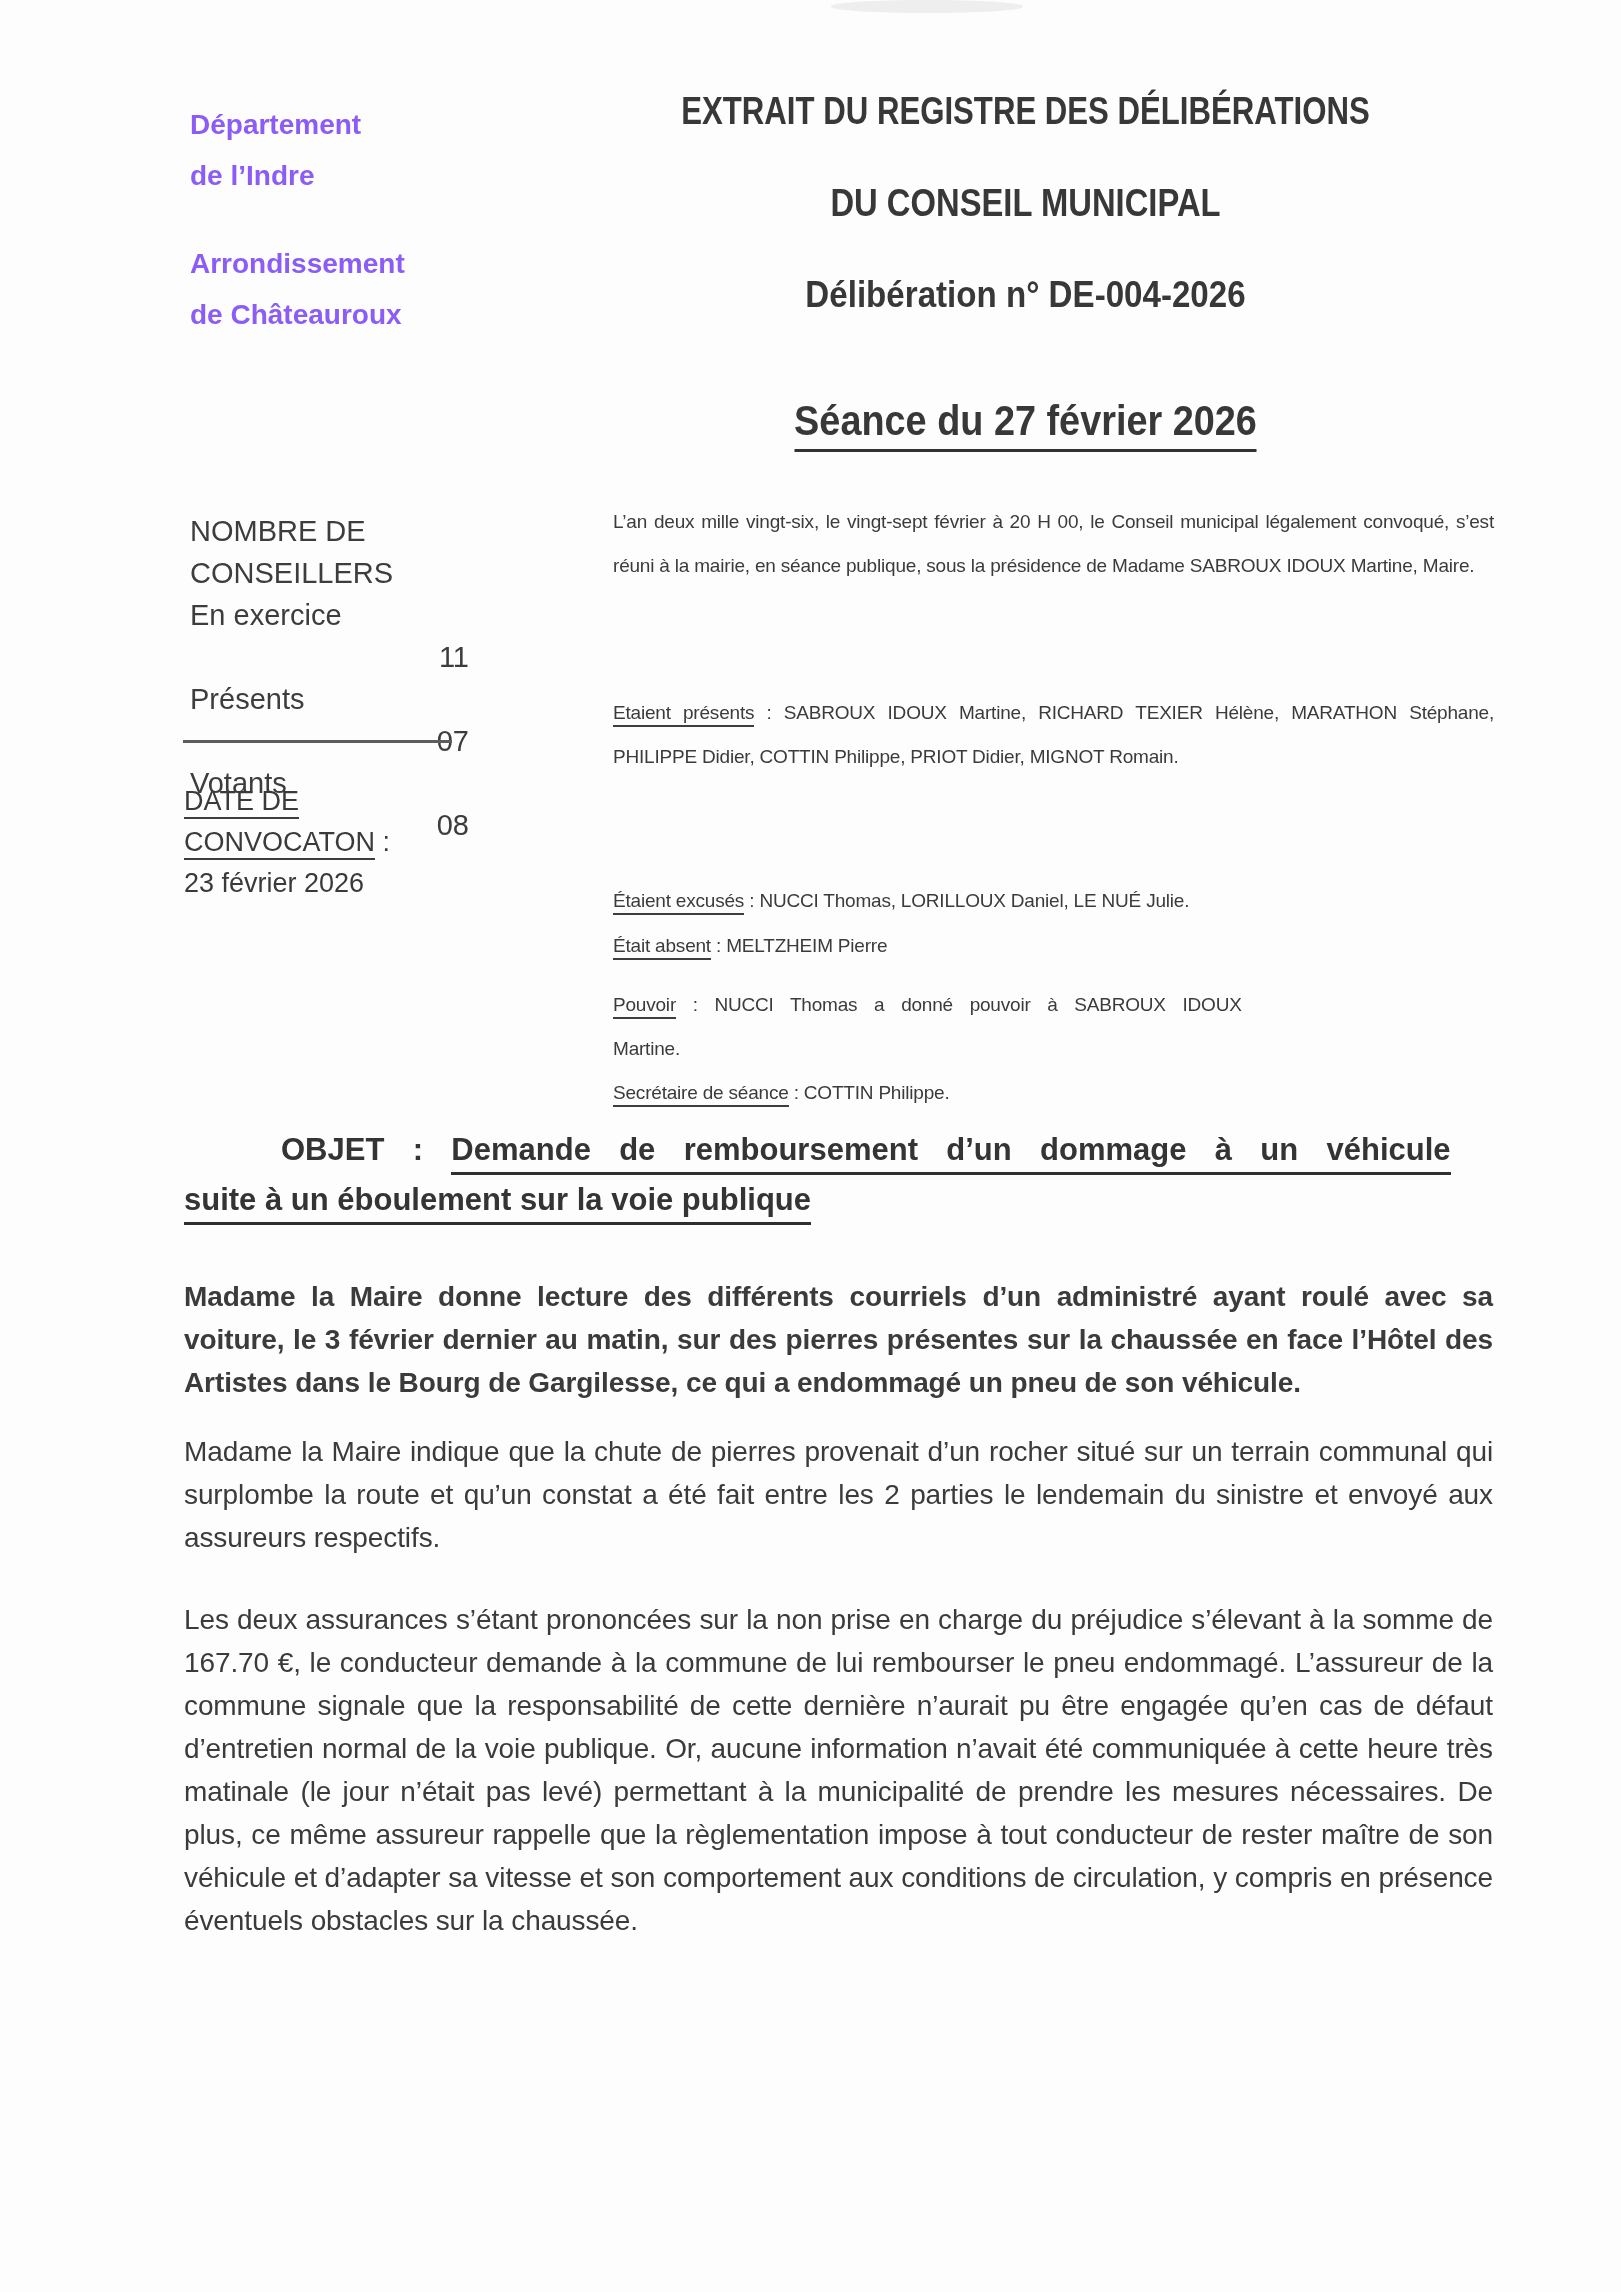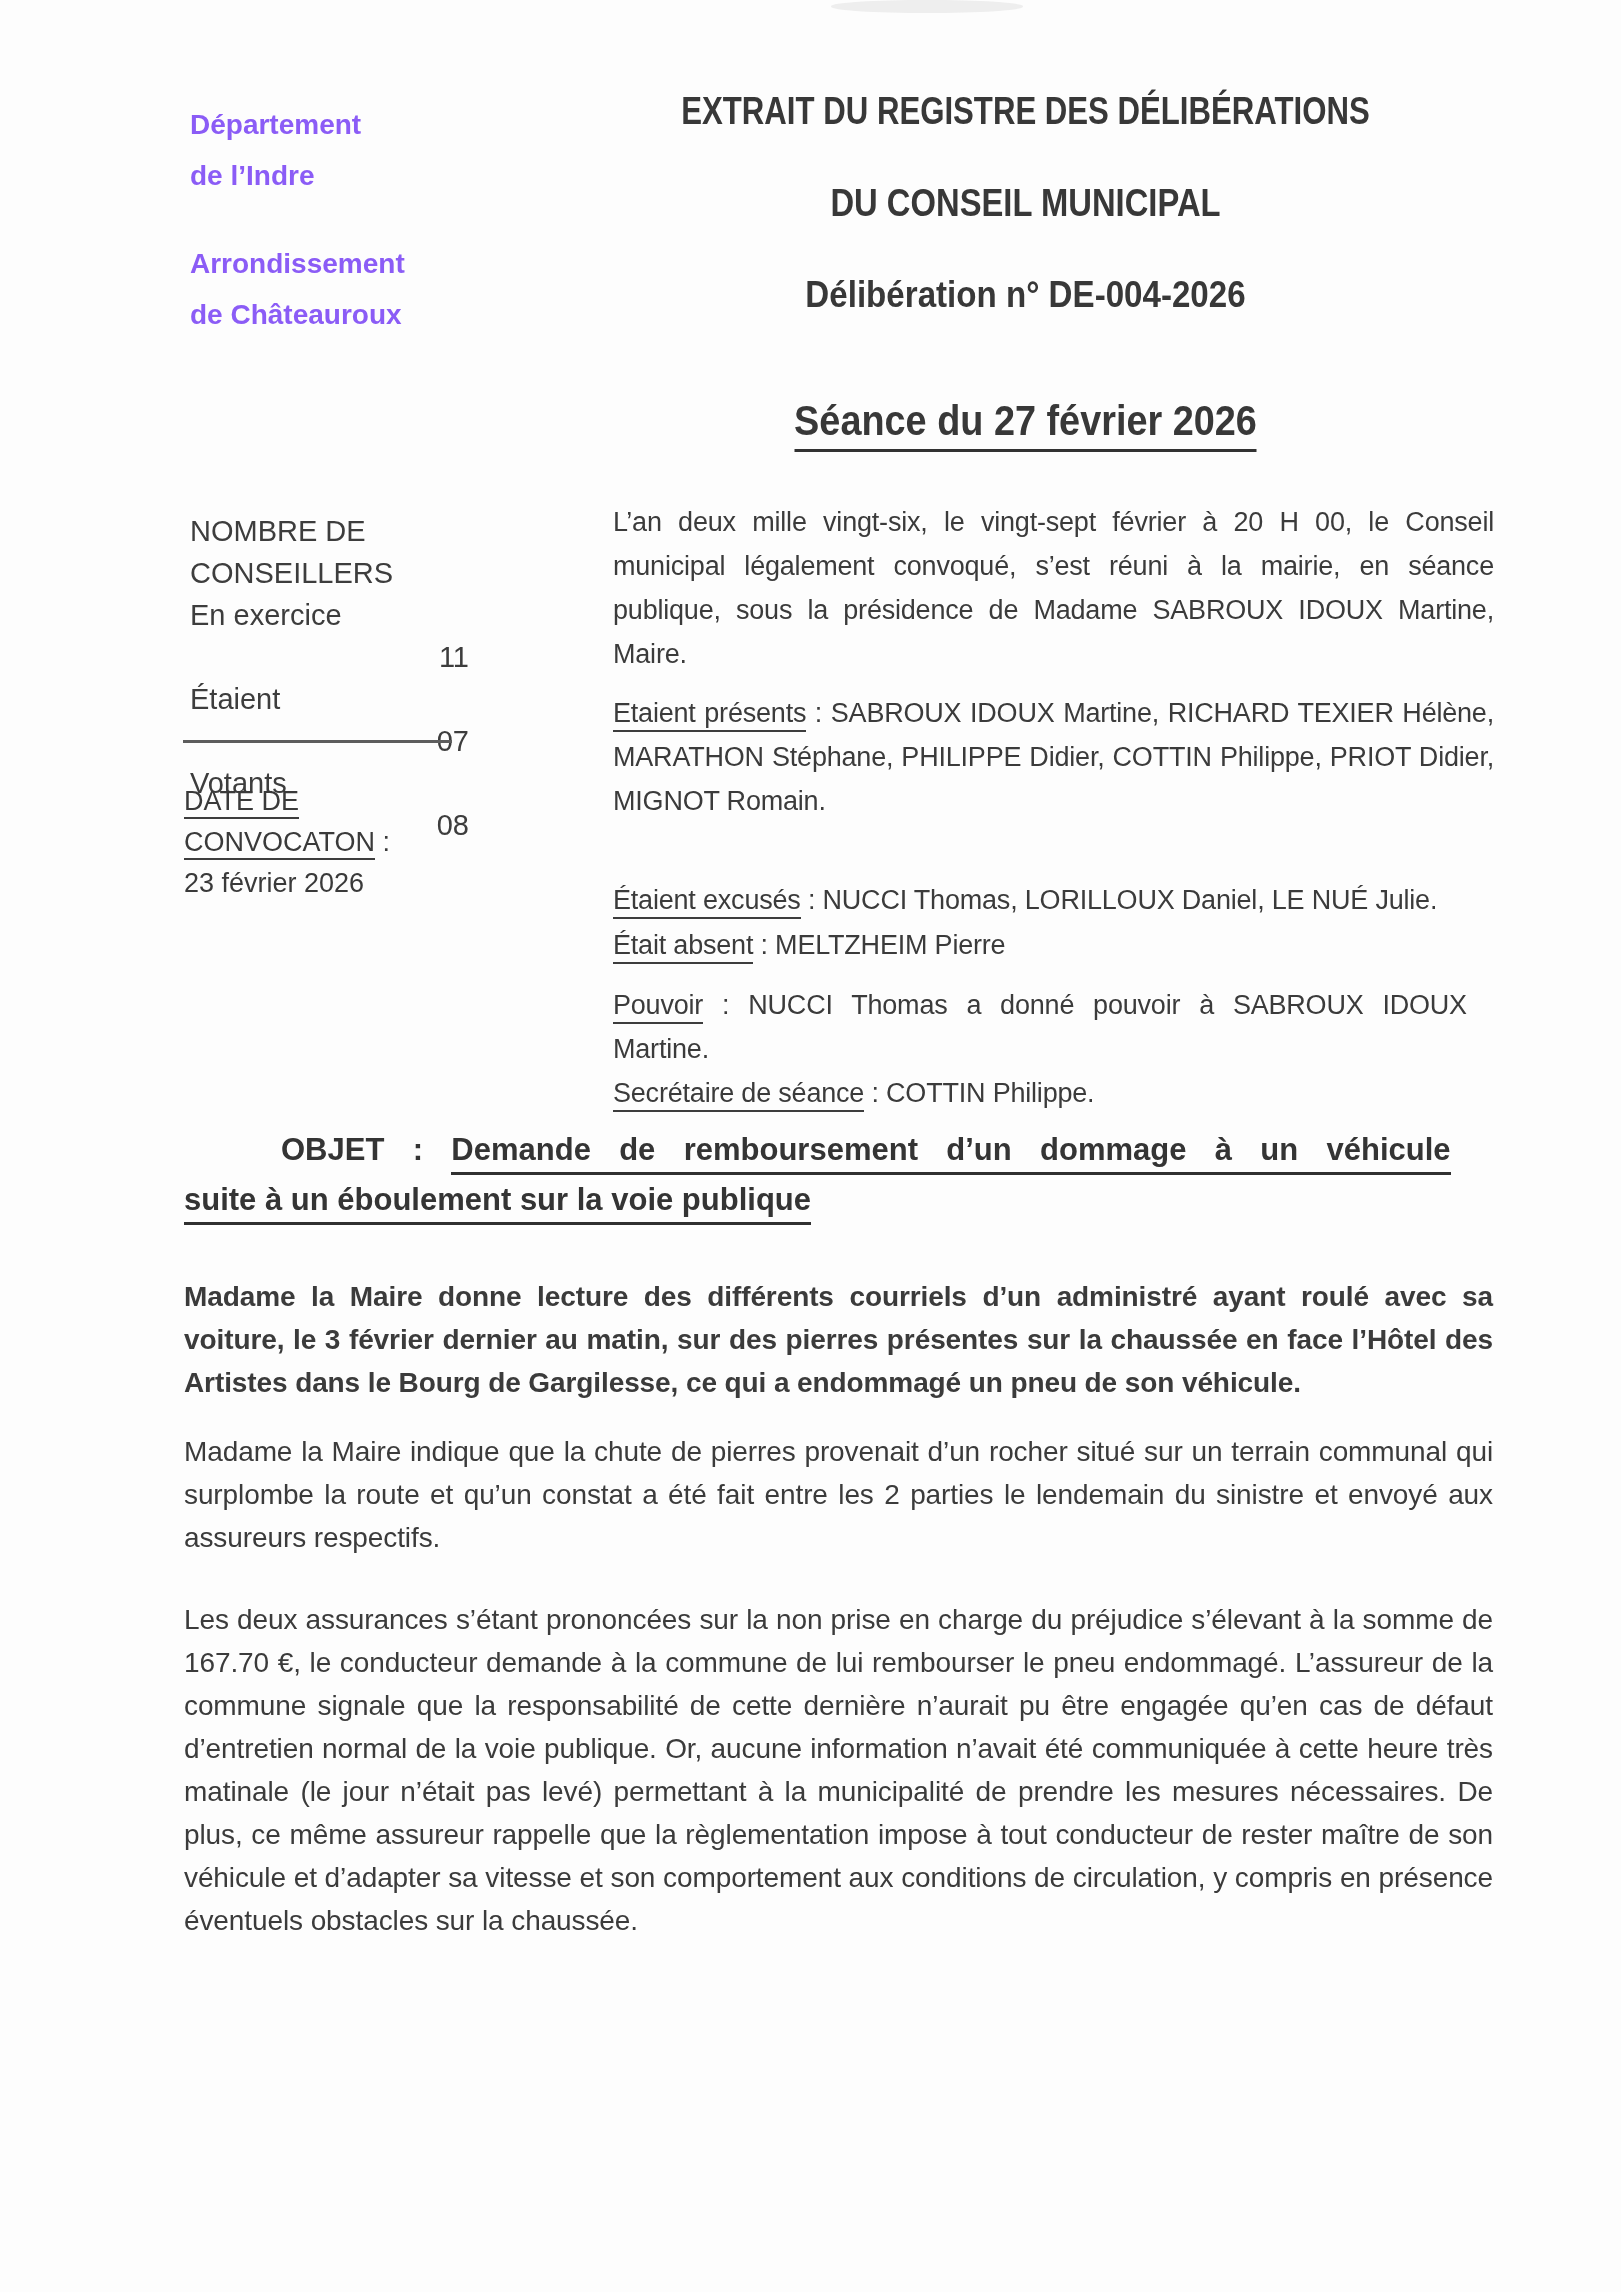--- a/index.html
+++ b/index.html
@@ -57,21 +57,21 @@
   }
   #title-1 { top: 90px; font-size: 38px; transform: scaleX(0.82); }
   #title-2 { top: 181px; font-size: 39px; transform: scaleX(0.84); }
   #title-3 { top: 274px; font-size: 36px; transform: scaleX(0.92); }
   #title-seance { top: 396px; font-size: 43px; transform: scaleX(0.88); }
   .u-seance { border-bottom: 3.6px solid #323232; padding-bottom: 5.4px; }
 
   
   .mc {
     position: absolute; left: 613px; width: 881px;
-    font-size: 27px; line-height: 44px; letter-spacing: -0.2px;
+    font-size: 19px; line-height: 44px; letter-spacing: -0.2px;
     color: #3b3b3b; margin: 0;
   }
   #p-intro { top: 500px; text-align: justify; }
   #p-presents { top: 691px; text-align: justify; }
   #p-excuses { top: 878px; line-height: 45px; white-space: nowrap; }
   #p-pouvoir { top: 983px; word-spacing: 11.6px; white-space: nowrap; }
   #p-secretaire { top: 1071px; white-space: nowrap; }
   .u-lead { border-bottom: 2.7px solid #3d3d3d; padding-bottom: 2px; }
 
   
@@ -113,21 +113,21 @@
 
 
   <div class="counters">
     <div>NOMBRE DE</div>
     <div>CONSEILLERS</div>
     <div class="counter-row">
       <span class="counter-label">En exercice</span>
       <span class="counter-value">11</span>
     </div>
     <div class="counter-row">
-      <span class="counter-label">Étaient</span>
+      <span class="counter-label">Présents</span>
       <span class="counter-value">07</span>
     </div>
     <div class="counter-row">
       <span class="counter-label">Votants</span>
       <span class="counter-value">08</span>
     </div>
   </div>
 
   <div class="sb-divider"></div>
 

